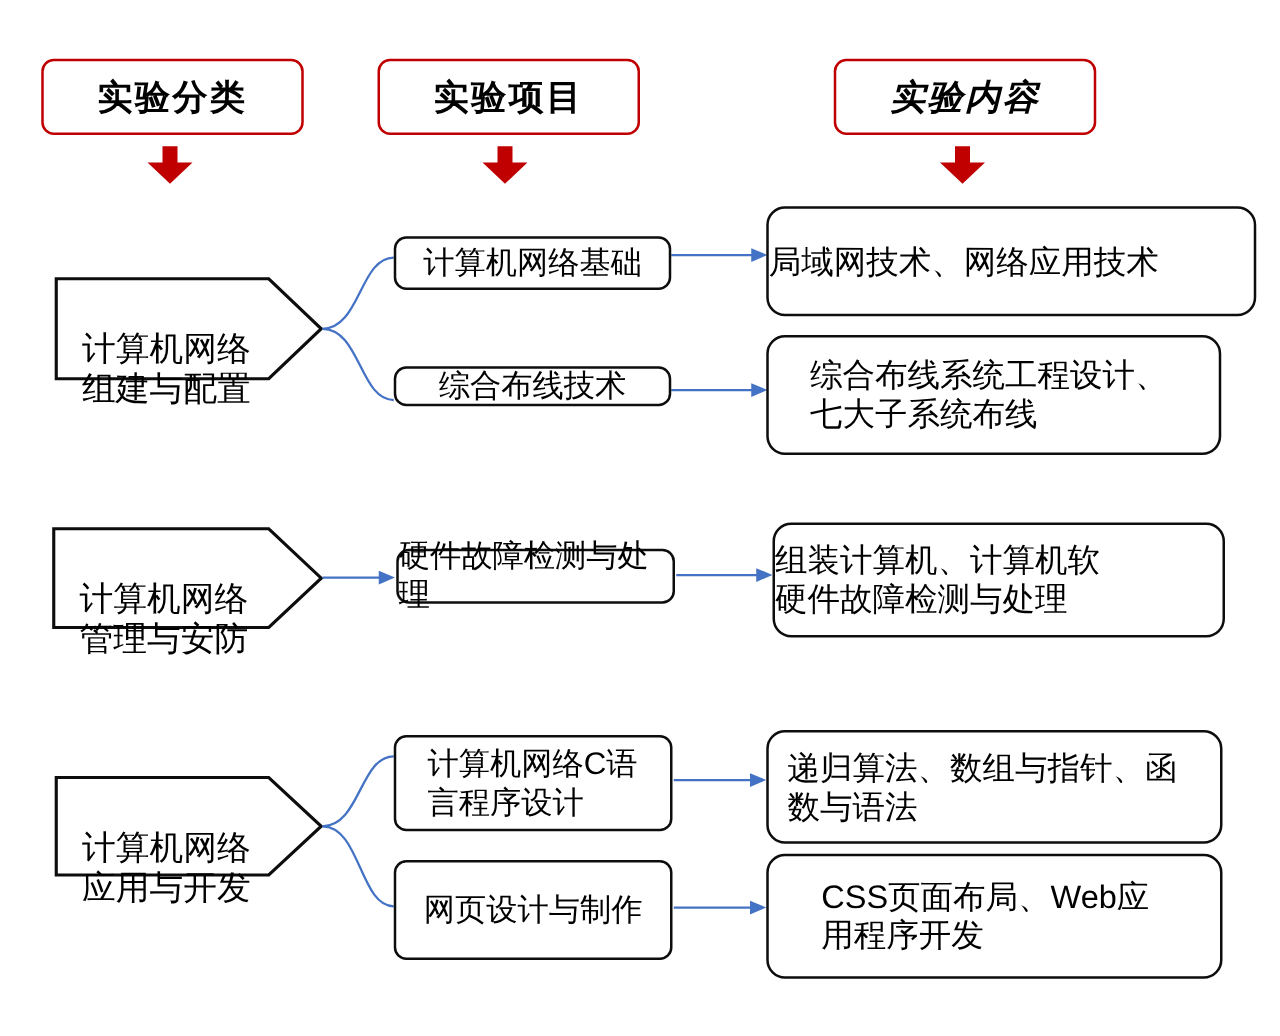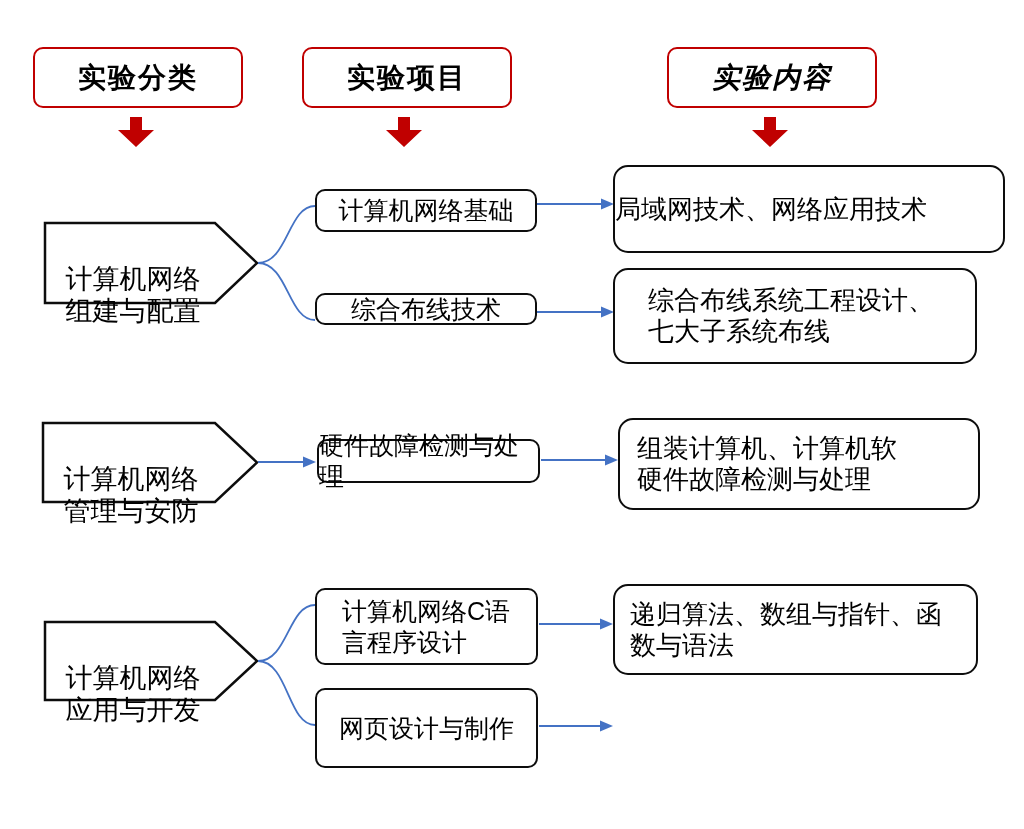--- a/index.html
+++ b/index.html
@@ -44,21 +44,21 @@
   #m5{left:315px;top:688px;width:223px;height:80px;}
 
   .rbox{
     position:absolute;box-sizing:border-box;background:#fff;
     border:2.5px solid var(--box_border,#0d0d0d);border-radius:15px;
     display:flex;align-items:center;
     font-size:26px;line-height:31px;white-space:pre-line;
   }
   #r1{left:613px;top:165px;width:392px;height:88px;}
   #r2{left:613px;top:268px;width:364px;height:96px;padding-left:33px;}
-  #r3{left:618px;top:418px;width:362px;height:92px;padding-left:17px;}
+  #r3{left:618px;top:418px;width:362px;height:92px;}
   #r4{left:613px;top:584px;width:365px;height:91px;padding-left:15px;}
   #r5{left:613px;top:683px;width:365px;height:100px;padding-left:42px;}
 </style>
 </head>
 <body>
 
 <div class="stage">
 
   <svg width="1024" height="829" viewBox="0 0 1024 829">
 
@@ -142,14 +142,18 @@
 七大子系统布线</span>
   </div>
   <div class="rbox" id="r3">
     <span>组装计算机、计算机软
 硬件故障检测与处理</span>
   </div>
   <div class="rbox" id="r4">
     <span>递归算法、数组与指针、函
 数与语法</span>
   </div>
+  <div class="rbox" id="r5">
+    <span>CSS页面布局、Web应
+用程序开发</span>
+  </div>
 
 </div>
 
 </body></html>

